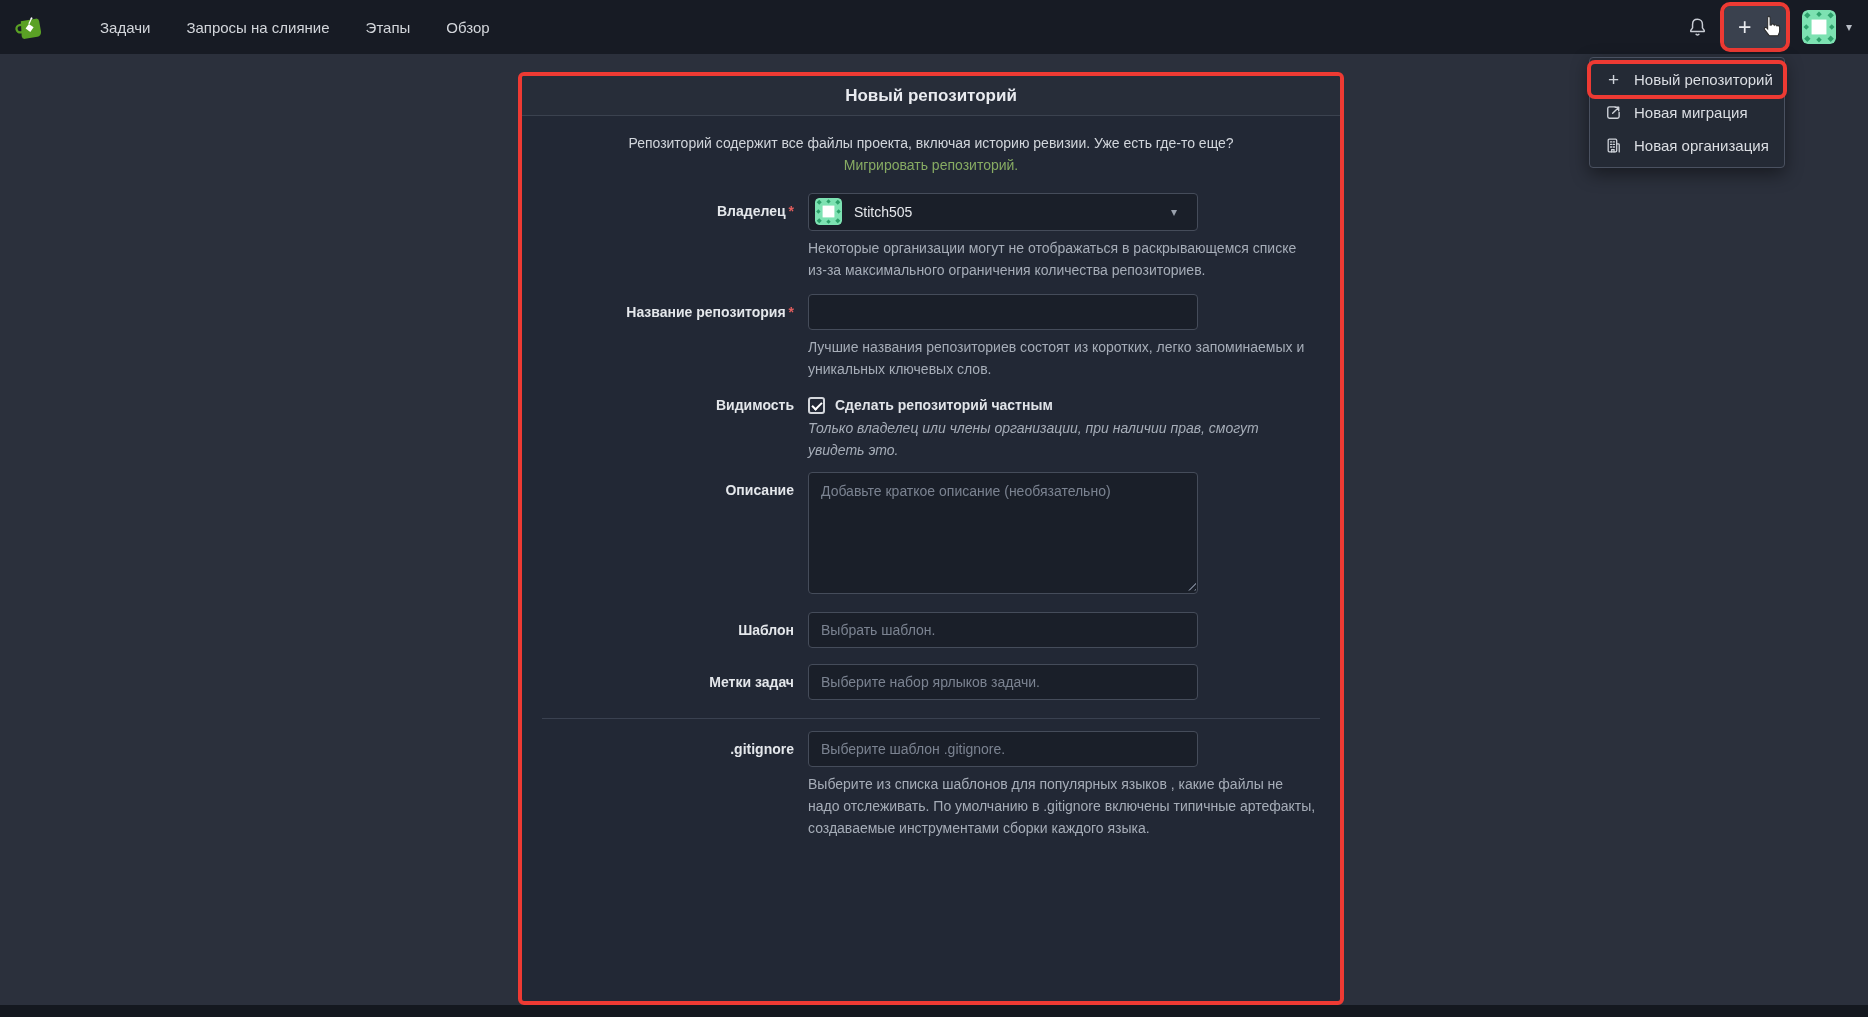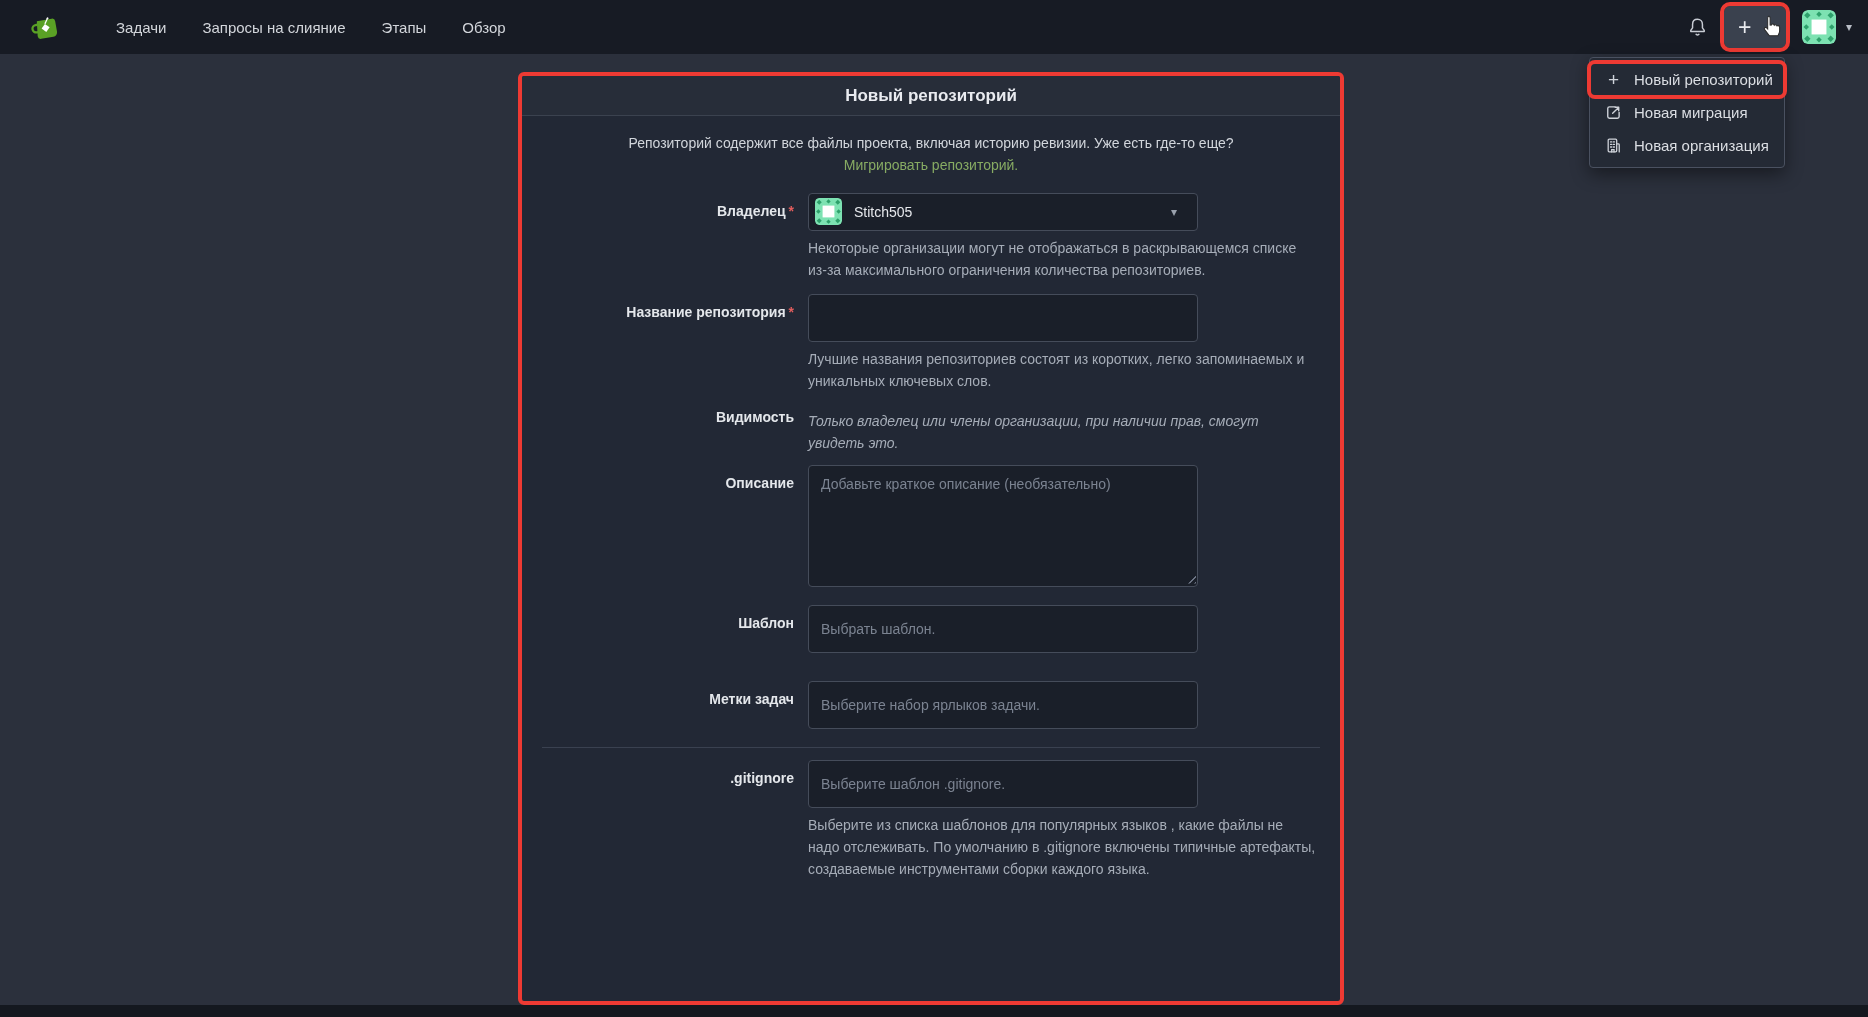--- a/index.html
+++ b/index.html
@@ -6,21 +6,21 @@
   html,body { width:1868px; height:1017px; overflow:hidden; }
   body {
     font-family:"Liberation Sans","DejaVu Sans",sans-serif;
     background:#2b303c; color:#d5d8de;
   }
   .screen { position:relative; width:1868px; height:1017px; overflow:hidden; }
 
   
   .navbar {
     position:absolute; left:0; top:0; width:100%; height:54px;
-    background:#171b24; display:flex; align-items:center; padding:0 16px 0 30px;
+    background:#171b24; display:flex; align-items:center; padding:0 16px 0 14px;
   }
   .brand { width:30px; height:30px; margin-right:56px; display:flex; align-items:center; justify-content:center; cursor:pointer; }
   .nav-items { display:flex; align-items:center; gap:36px; }
   .nav-item { font-size:15px; color:#d3d6db; cursor:pointer; white-space:nowrap; }
   .nav-right { margin-left:auto; display:flex; align-items:center; gap:16px; }
   .bell { width:21px; height:22px; }
   .plus-btn {
     position:relative; width:62px; height:42px; border-radius:6px;
     background:#3a414e; display:flex; align-items:center; justify-content:flex-start;
     outline:4px solid #ee3a33; outline-offset:0; cursor:pointer;
@@ -60,21 +60,21 @@
 
   .frow { display:grid; grid-template-columns:260px 516px; column-gap:14px; align-items:start; }
   .flabel { text-align:right; font-size:14px; font-weight:700; color:#e4e7eb; padding-top:10px; white-space:nowrap; }
   .req { color:#e25d5d; font-weight:700; margin-left:3px; }
   .fhelp { margin-top:7px; font-size:14px; line-height:1.57; color:#a6adb8; max-width:510px; }
 
   .tinput, .towner, .tarea {
     width:390px; background:#1a1f29; border:1px solid #454c5a; border-radius:4px;
     color:#e6e8ec; font-size:14px; font-family:inherit;
   }
-  .tinput { height:48px; padding:0 12px; }
+  .tinput { height:36px; padding:0 12px; }
   .tinput::placeholder, .tarea::placeholder { color:#7b8391; opacity:1; }
 
   .towner { height:38px; display:flex; align-items:center; padding:0 20px 0 6px; cursor:pointer; }
   .towner .oavatar { width:27px; height:27px; border-radius:4px; overflow:hidden; margin-right:12px; flex:none; }
   .towner .oname { font-size:14px; color:#e6e8ec; flex:1; }
   .towner .ocaret { color:#9aa1ad; font-size:12px; }
 
   .vis-line { display:flex; align-items:center; gap:10px; padding-top:2px; }
   .checkbox { position:relative; width:17px; height:17px; border:2px solid #d4d7dc; border-radius:3px; background:transparent; flex:none; cursor:pointer; }
   .checkbox::after { content:""; position:absolute; left:2px; top:3px; width:8px; height:4px;
@@ -84,21 +84,21 @@
   .frow-vis .fhelp { margin-top:4px;font-style:italic; }
 
   .tarea { position:relative; height:122px; padding:10px 12px; resize:none; display:block; }
   .tarea-wrap { position:relative; width:390px; }
   .grip { position:absolute; right:2px; bottom:3px; width:11px; height:11px;
     background:repeating-linear-gradient(315deg,#6b7383 0 1.5px,transparent 1.5px 4.5px);
     clip-path:polygon(100% 0,100% 100%,0 100%); pointer-events:none; }
 
   .divider { border-top:1px solid #3a4150; margin:18px 8px 12px; }
 
-  .mb16{margin-bottom:28px;} .mb14{margin-bottom:14px;} .mb12{margin-bottom:12px;}
+  .mb16{margin-bottom:16px;} .mb14{margin-bottom:14px;} .mb12{margin-bottom:12px;}
   .mb10{margin-bottom:10px;} .mb18{margin-bottom:18px;}
 
   .bottom-strip { position:absolute; left:0; top:1005px; width:100%; height:12px; background:#14181f; }
 
   svg { display:block; }
 </style>
 </head>
 <body>
 
 <div class="screen">
@@ -223,20 +223,24 @@
         </div>
         <div>
           <input class="tinput" type="text" style="">
           <div class="fhelp mb14">Лучшие названия репозиториев состоят из коротких, легко запоминаемых и уникальных ключевых слов.</div>
         </div>
       </div>
 
       <div class="frow frow-vis">
         <div class="flabel">Видимость</div>
         <div>
+          <div class="vis-line">
+            <span class="checkbox"></span>
+            <span class="vis-label">Сделать репозиторий частным</span>
+          </div>
           <div class="fhelp mb10">Только владелец или члены организации, при наличии прав, смогут увидеть это.</div>
         </div>
       </div>
 
       <div class="frow mb18">
         <div class="flabel">Описание</div>
         <div class="tarea-wrap">
           <textarea class="tarea" placeholder="Добавьте краткое описание (необязательно)" style=""></textarea>
           <span class="grip"></span>
         </div>

